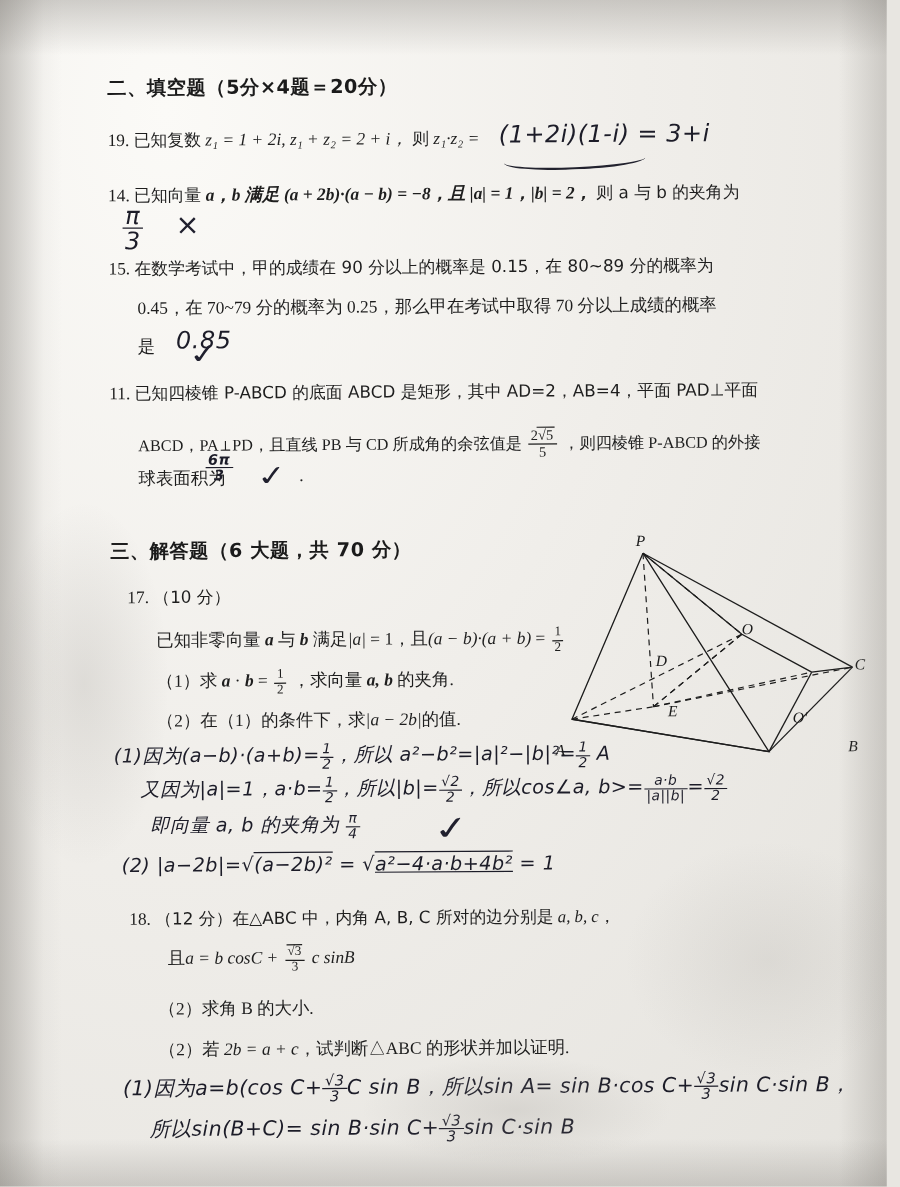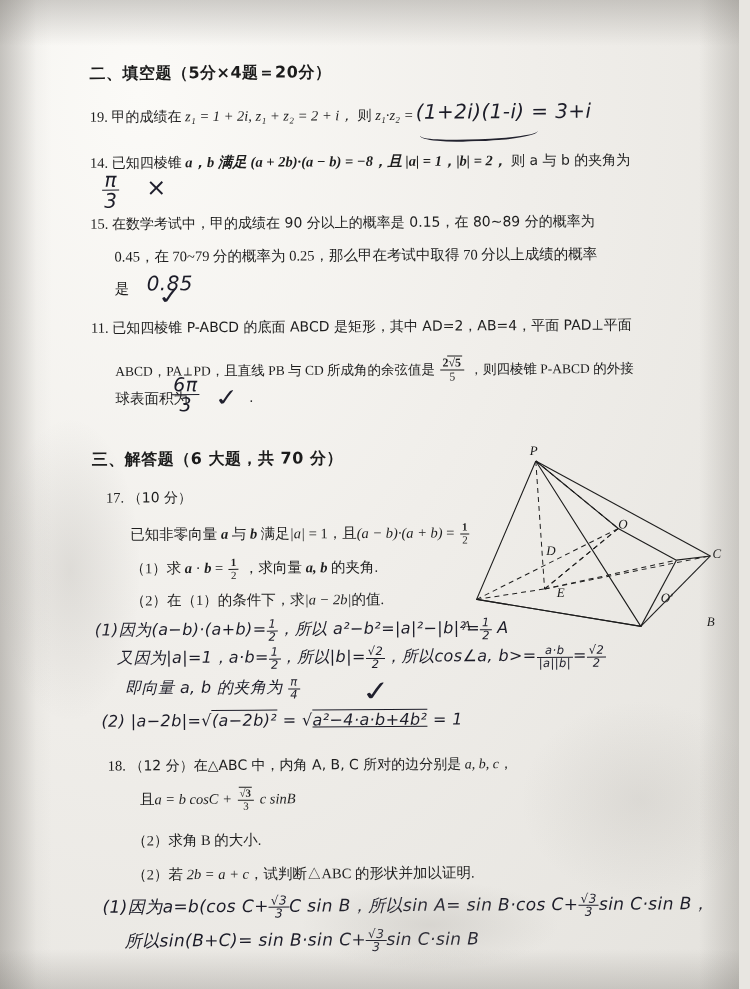--- a/index.html
+++ b/index.html
@@ -89,21 +89,21 @@
   .it { font-style: italic; font-family: "Liberation Serif", serif; }
   .bi { font-style: italic; font-weight: bold; }
   .frac {
     display: inline-block;
     vertical-align: -0.55em;
     text-align: center;
     font-size: 11px;
     line-height: 1.08;
     margin: 0 2px;
   }
-  .frac .num { display: block; border-bottom: 1px solid #1e1e1e; padding: 0 2px; font-weight: bold; }
+  .frac .num { display: block; border-bottom: 1px solid #1e1e1e; padding: 0 2px; }
   .frac .den { display: block; padding: 0 2px; }
   .sq {
     display: inline-block;
     border-top: 1px solid #1e1e1e;
     padding: 0 1px;
     margin-left: -1px;
   }
   
   .hw {
     position: absolute;
@@ -158,31 +158,31 @@
 
 <div class="page">
   <div class="sheet"></div>
 
   <div class="content">
 
     <div class="sec-head" style="left:92px; top:62px;">二、填空题（5分×4题＝20分）</div>
 
     <div class="q" style="left:92px; top:106px;">
       <span>19.</span>
-      <span class="cn">甲的成绩在</span>
+      <span class="cn">已知复数</span>
       <span class="it">z₁ = 1 + 2i, z₁ + z₂ = 2 + i，</span>
       <span class="cn">则</span>
       <span class="it">z₁·z₂ =</span>
     </div>
     <div class="hw" style="left:418px; top:100px; font-size:20px;">(1+2i)(1-i) = 3+i</div>
     <div style="position:absolute; left:422px; top:126px; width:118px; height:14px; border-bottom:2px solid #22222e; border-radius:0 0 60% 60%; transform:rotate(-2deg);"></div>
 
     <div class="q" style="left:92px; top:152px;">
       <span>14.</span>
-      <span class="cn">已知四棱锥</span>
+      <span class="cn">已知向量</span>
       <span class="bi">a，b 满足 (a + 2b)·(a − b) = −8，且 |a| = 1，|b| = 2，</span>
       <span class="cn">则 a 与 b 的夹角为</span>
     </div>
     <div class="hw" style="left:104px; top:168px; font-size:22px;">
       <span class="hw-frac" style="font-size:20px;"><span class="num">π</span><span class="den">3</span></span>
     </div>
     <div class="strike" style="left:148px; top:172px; font-size:24px;">×</div>
 
     <div class="q" style="left:92px; top:214px;">
       <span>15.</span>
@@ -197,21 +197,21 @@
       <span>11.</span>
       <span class="cn">已知四棱锥 P-ABCD 的底面 ABCD 是矩形，其中 AD=2，AB=4，平面 PAD⊥平面</span>
     </div>
     <div class="q cn" style="left:116px; top:356px; font-size:13.5px;">
       ABCD，PA⊥PD，且直线 PB 与 CD 所成角的余弦值是
       <span class="frac" style="font-size:12px;"><span class="num">2<span class="sq">√5</span></span><span class="den">5</span></span>
       ，则四棱锥 P-ABCD 的外接
     </div>
     <div class="q cn" style="left:116px; top:388px;">球表面积为</div>
     <div class="hw" style="left:172px; top:374px; font-size:20px;">
-      <span class="hw-frac" style="font-size:19px;"><span class="num">6π</span><span class="den">3</span></span>
+      <span class="hw-frac" style="font-size:12px;font-weight:bold;"><span class="num">6π</span><span class="den">3</span></span>
     </div>
     <div class="check" style="left:218px; top:384px;">✓</div>
     <div class="q" style="left:250px; top:388px;">.</div>
 
     <div class="sec-head" style="left:92px; top:448px;">三、解答题（6 大题，共 70 分）</div>
 
     <div class="q" style="left:106px; top:488px;">
       <span>17.</span>
       <span class="cn">（10 分）</span>
     </div>

